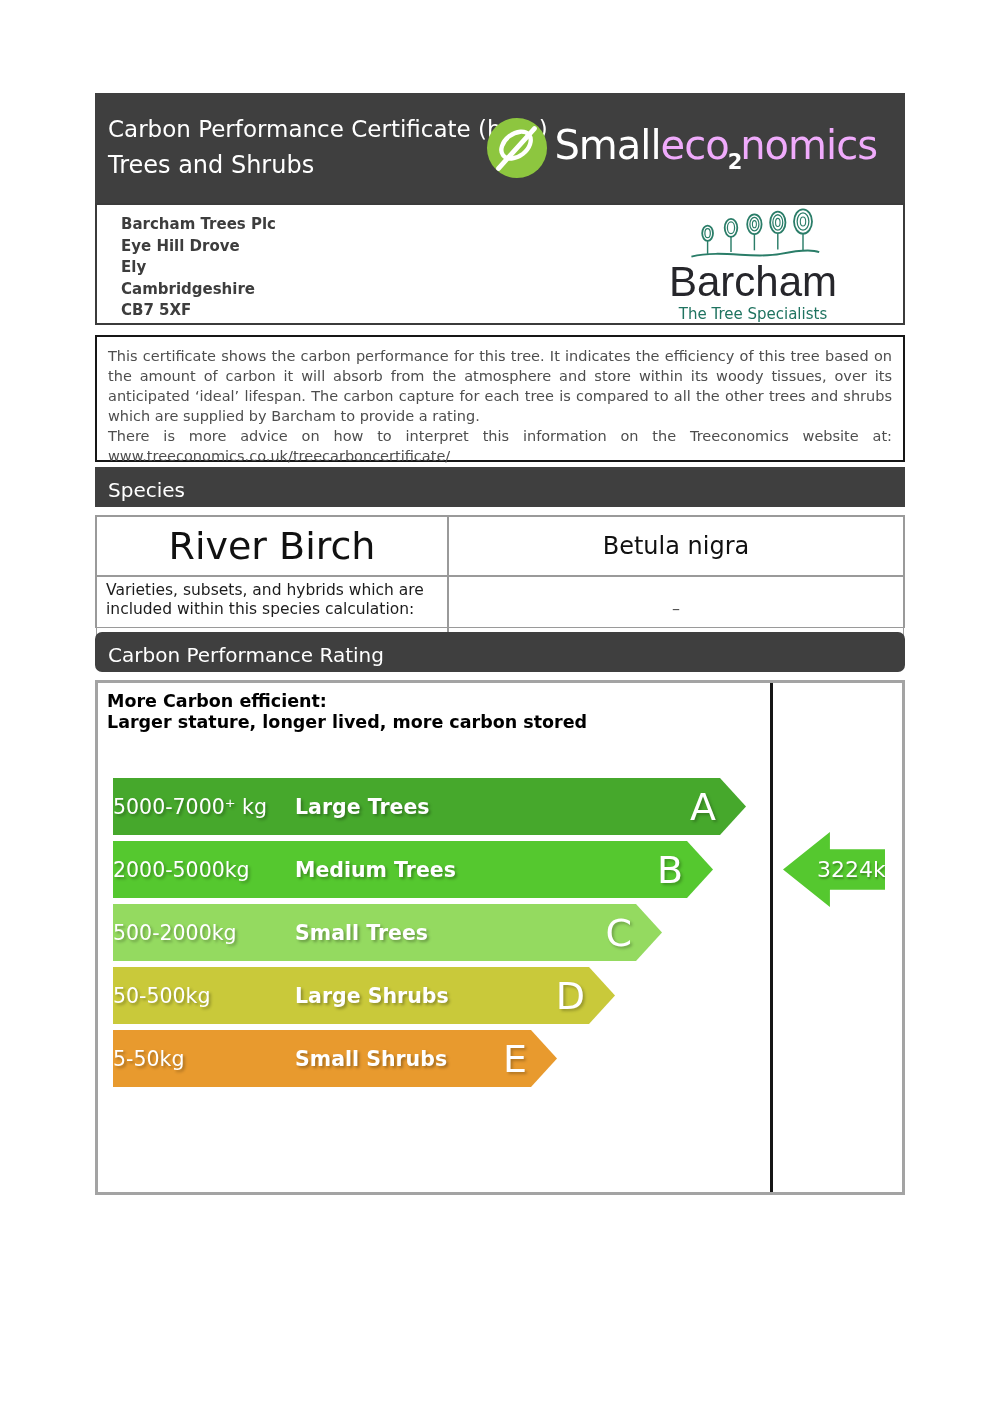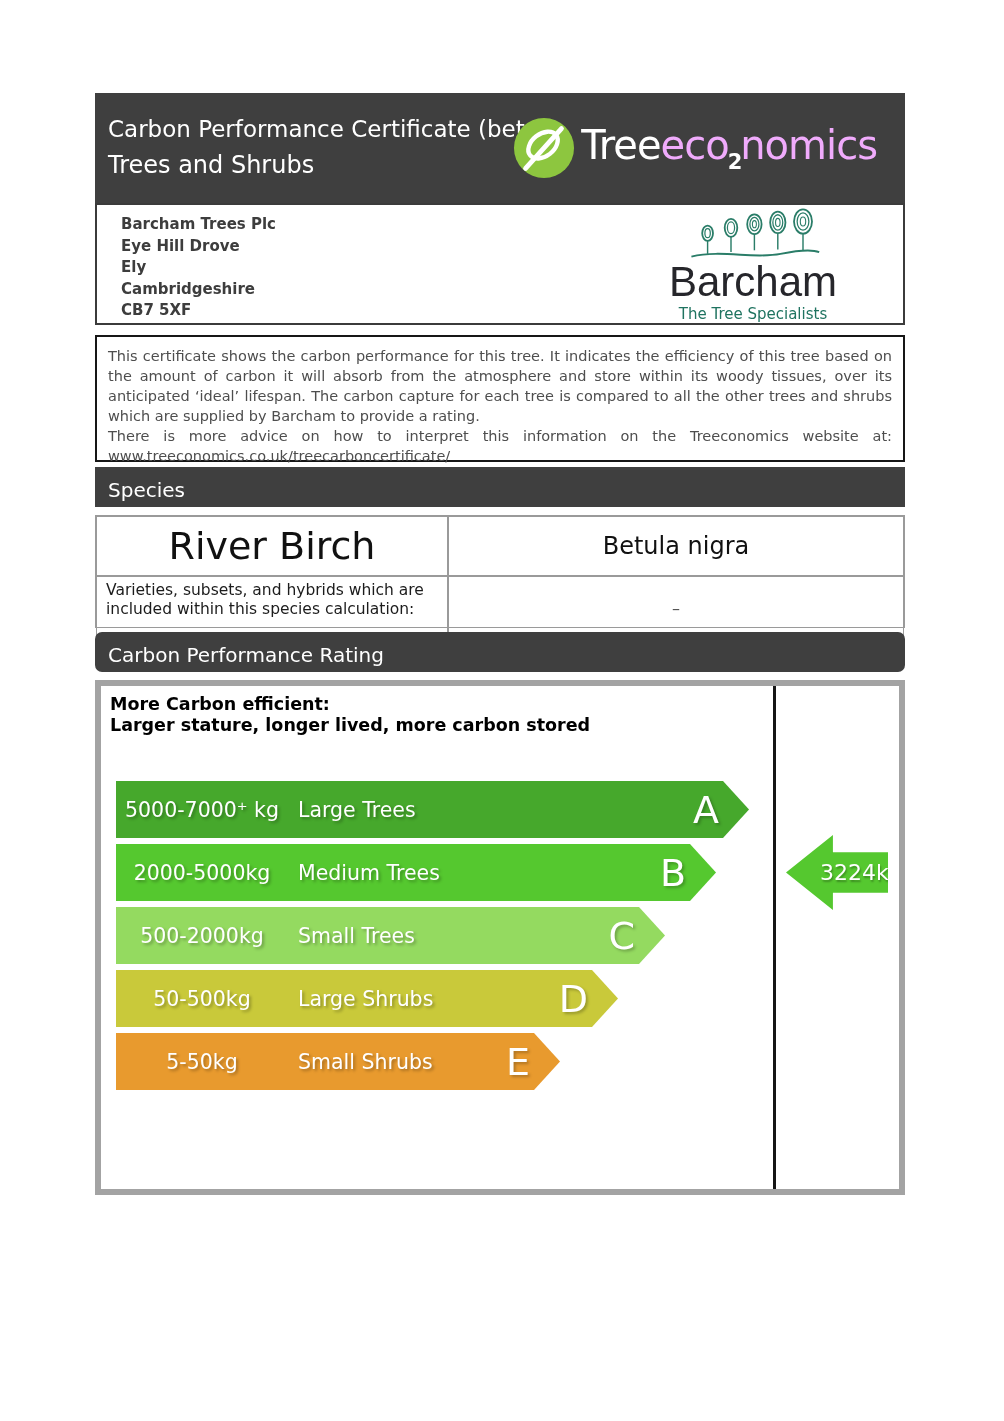--- a/index.html
+++ b/index.html
@@ -44,30 +44,30 @@
             border:1px solid #9a9a9a;background:#fff;}
   .sp-cell{border:1px solid #9a9a9a;display:flex;align-items:center;justify-content:center;box-sizing:border-box;}
   .sp-common{font-size:38px;color:#111;}
   .sp-latin{font-size:24px;color:#111;}
   .sp-varlab{font-size:15.5px;line-height:19px;color:#1c1c1c;font-weight:500;justify-content:flex-start;
              padding:4px 10px 20px 9px;text-align:left;}
   .sp-varval{font-size:16px;color:#555;}
 
   
   .chart{position:absolute;left:95px;top:680px;width:810px;height:515px;background:#fff;
-         border:6px solid #a3a3a3;box-sizing:border-box;}
+         border:3px solid #a3a3a3;box-sizing:border-box;}
   .chart-divider{position:absolute;left:672px;top:0;bottom:0;width:3px;background:#161616;}
   .note{position:absolute;left:9px;font-weight:bold;color:#000;font-size:17.5px;line-height:21px;}
   #note-top{top:8px;}
   #note-bottom{top:457px;}
   .bands{position:absolute;left:15px;top:95px;}
   .band{height:57px;margin-bottom:6px;display:flex;align-items:center;color:#fff;
         clip-path:polygon(0 0, calc(100% - 26px) 0, 100% 50%, calc(100% - 26px) 100%, 0 100%);}
-  .band-range{width:172px;text-align:center;font-size:20.5px;text-shadow:2px 2px 3px rgba(0,0,0,0.3);}
-  .band-label{margin-left:10px;font-size:20.5px;text-shadow:2px 2px 3px rgba(0,0,0,0.3);}
+  .band-range{width:172px;text-align:left;font-size:20.5px;text-shadow:2px 2px 3px rgba(0,0,0,0.3);}
+  .band-label{margin-left:10px;font-size:20.5px;text-shadow:2px 2px 3px rgba(0,0,0,0.3);font-weight:bold;}
   .band-letter{margin-left:auto;margin-right:30px;font-size:38px;text-shadow:2px 2px 3px rgba(0,0,0,0.25);}
   .result-arrow{position:absolute;left:685px;top:149px;width:102px;height:75px;color:#fff;
         clip-path:polygon(0 50%, 46% 0, 46% 23%, 100% 23%, 100% 77%, 46% 77%, 46% 100%);
         display:flex;align-items:center;}
   .result-arrow span{margin-left:34px;font-size:22px;text-shadow:1px 2px 2px rgba(0,0,0,0.3);}
 </style>
 </head>
 <body>
 
 <div id="page">
@@ -76,21 +76,21 @@
     <div class="hdr-titles">
       <div class="hdr-t1">Carbon Performance Certificate (beta)</div>
       <div class="hdr-t2">Trees and Shrubs</div>
     </div>
     <div class="tlogo">
       <svg viewBox="0 0 64 64">
         <circle cx="32" cy="32" r="31" fill="#8dc63f"></circle>
         <ellipse cx="31" cy="29" rx="17" ry="11.5" fill="none" stroke="#ffffff" stroke-width="4.5" transform="rotate(-38 31 29)"></ellipse>
         <line x1="13" y1="53" x2="50" y2="12" stroke="#ffffff" stroke-width="5" stroke-linecap="round"></line>
       </svg>
-      <div class="tlogo-text"><span class="t-white">Tree</span><span class="t-green">eco</span><span class="t-sub">2</span><span class="t-green">nomics</span></div>
+      <div class="tlogo-text"><span class="t-white">Small</span><span class="t-green">eco</span><span class="t-sub">2</span><span class="t-green">nomics</span></div>
     </div>
   </div>
 
   <div class="addr">
     <div class="addr-lines">
       <div>Barcham Trees Plc</div>
       <div>Eye Hill Drove</div>
       <div>Ely</div>
       <div>Cambridgeshire</div>
       <div>CB7 5XF</div>

